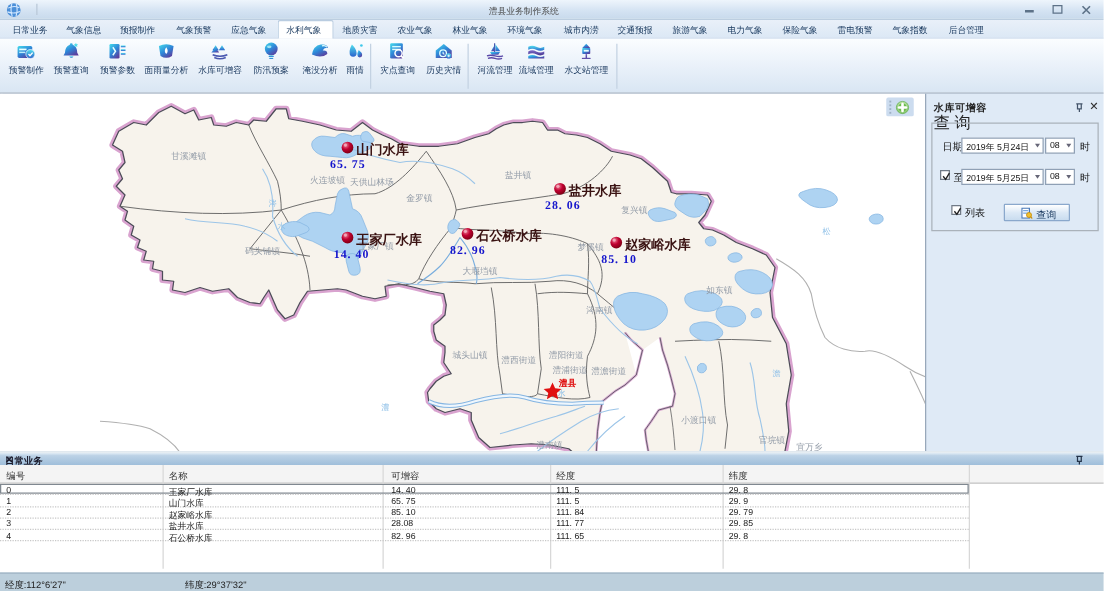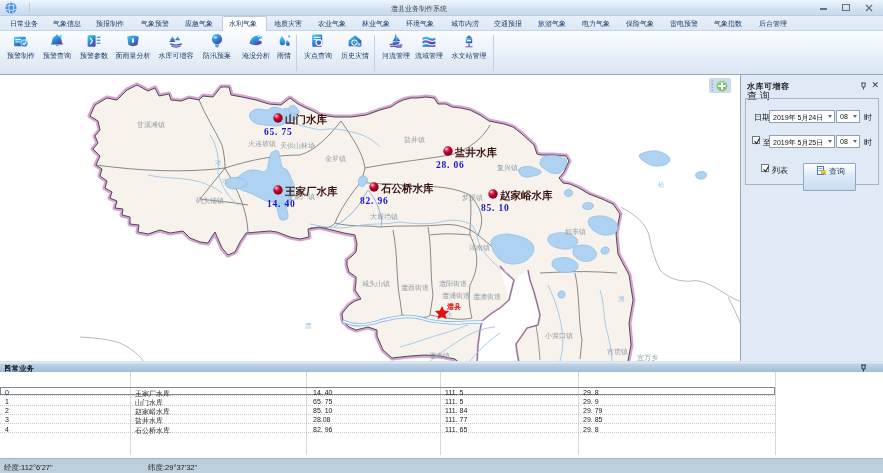--- a/index.html
+++ b/index.html
@@ -30,28 +30,28 @@
 .tlabel { font-size:7px; color:#1c3a60; margin-top:2px; white-space:nowrap; }
 .tsep { position:absolute; top:4px; width:1px; height:36px; background:#c3d2e2; }
 
 
 #map { position:absolute; left:0; top:75px; width:740px; height:286px; background:#fff; overflow:hidden; }
 
 
 #rpanel { position:absolute; left:740px; top:75px; width:143px; height:286px;
   background:#dfeaf6; border-left:1px solid #98a8ba; }
 #rphead { position:absolute; left:6px; top:6px; font-size:8px; color:#222; font-weight:bold; letter-spacing:0.5px; }
-#rpsub { position:absolute; left:6px; top:14px; font-size:10px; color:#222; }
+#rpsub { position:absolute; left:6px; top:14px; font-size:13px; color:#222; }
 #rpbox { position:absolute; left:4px; top:23px; width:134px; height:87px; border:1px solid #aab2ba; }
 .rplabel { position:absolute; font-size:8px; color:#111; }
 .dd { position:absolute; background:#fff; border:1px solid #8fa0b5; font-size:7px; color:#111; }
 .ddarrow { position:absolute; right:2px; top:4px; width:0; height:0; border-left:2.5px solid transparent; border-right:2.5px solid transparent; border-top:3.5px solid #667; }
 .cb { position:absolute; width:8px; height:8px; background:#fff; border:1px solid #707a86; }
 .cb svg { position:absolute; left:0px; top:0px; }
-#qbtn { position:absolute; left:62px; top:88px; width:53px; height:28px; border:1px solid #8aa8cc;
+#qbtn { position:absolute; left:62px; top:88px; width:53px; height:14px; border:1px solid #8aa8cc;
   background:linear-gradient(#ffffff,#dce9f6 50%,#c9dcef); border-radius:1px; }
 
 
 #outwin { position:absolute; left:0; top:361px; width:883px; height:97px; background:#fff; }
 #outhead { position:absolute; left:0; top:0; width:883px; height:11px;
   background:linear-gradient(#e8f1f8, #bcd2e6 25%, #9fbeda); border-top:1px solid #d8e2ea; }
 #outhead span { position:absolute; left:4px; top:1.5px; font-size:7.5px; color:#1a1a2a; font-weight:bold; }
 #tblhead { position:absolute; left:0; top:11px; width:883px; height:15px; background:#f4f4f4;
   border-bottom:1px solid #c4c4c4; }
 .th { position:absolute; top:4px; font-size:7.5px; color:#333; }
@@ -461,20 +461,27 @@
   </div>
 </div>
 
 <div id="outwin">
   <div id="outhead">
       <span>日常业务</span>
     <svg class="abs" style="right:16px;top:2px" width="7" height="8" viewBox="0 0 7 8">
         <path d="M1 1 h5 M2 1 v4 h3 v-4 M3.5 5 v2.5" stroke="#24344a" stroke-width="1" fill="none"></path>
       </svg>
     <span class="abs" style="right:5px;top:1px;font-size:8px;color:#1a1a2a">✕</span>
+  </div>
+  <div id="tblhead">
+    <span class="th" style="left:5px">编号</span>
+    <span class="th" style="left:135px">名称</span>
+    <span class="th" style="left:313px">可增容</span>
+    <span class="th" style="left:445px">经度</span>
+    <span class="th" style="left:583px">纬度</span>
   </div>
   <div class="colline" style="left:130px"></div>
   <div class="colline" style="left:306px"></div>
   <div class="colline" style="left:440px"></div>
   <div class="colline" style="left:578px"></div>
   <div class="colline" style="left:775px"></div>
   <div id="rows">
   <div class="trow" style="top:26.0px;box-shadow:inset 0 0 0 1px #808890;">
     <span class="td" style="left:5px">0</span>
         <span class="td" style="left:135px">王家厂水库</span>

